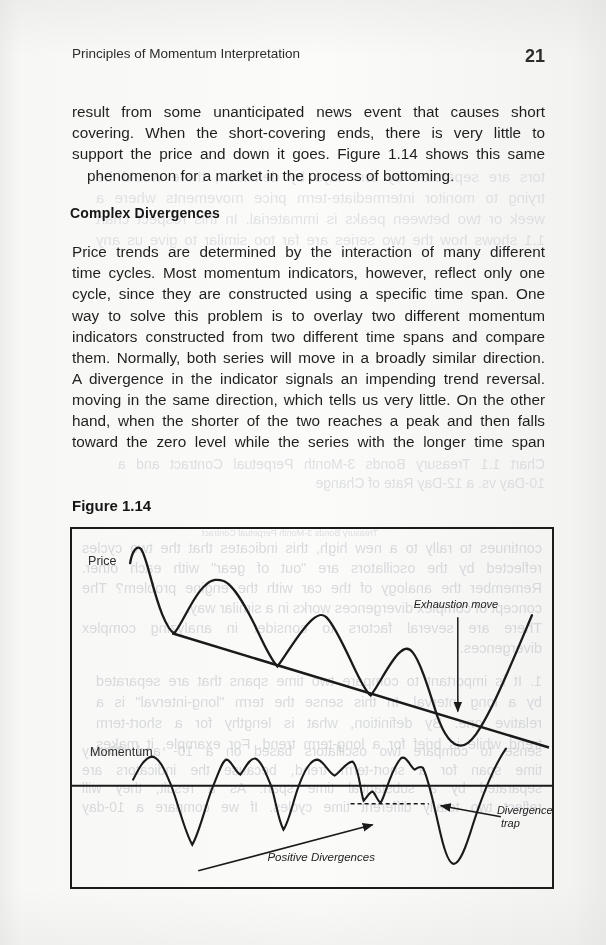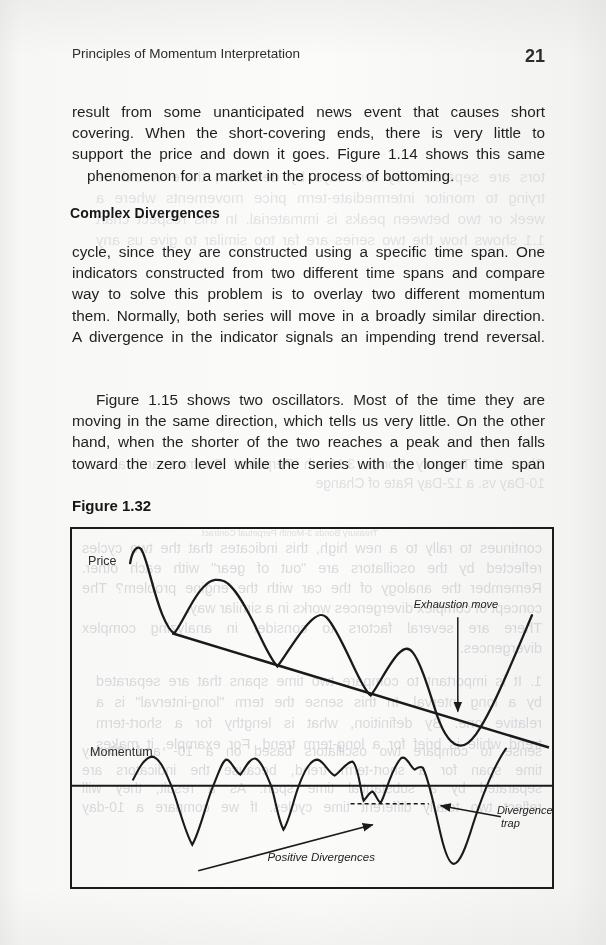--- a/index.html
+++ b/index.html
@@ -51,35 +51,36 @@
   <div class="abs textblock" style="top:101px;">
     <div class="jline">result from some unanticipated news event that causes short</div>
     <div class="jline">covering.  When the short-covering ends, there is very little to</div>
     <div class="jline">support the price and down it goes.  Figure 1.14 shows this same</div>
     <div class="jline plain">phenomenon for a market in the process of bottoming.</div>
   </div>
 
   <div class="abs heading">Complex Divergences</div>
 
   <div class="abs textblock" style="top:241px;">
+    <div class="jline">Price trends are determined by the interaction of many different</div>
+    <div class="jline">time cycles.  Most momentum indicators, however, reflect only one</div>
     <div class="jline">cycle, since they are constructed using a specific time span.  One</div>
+    <div class="jline">way to solve this problem is to overlay two different momentum</div>
     <div class="jline">indicators constructed from two different time spans and compare</div>
-    <div class="jline">way to solve this problem is to overlay two different momentum</div>
     <div class="jline">them.  Normally, both series will move in a broadly similar direction.</div>
     <div class="jline">A divergence in the indicator signals an impending trend reversal.</div>
   </div>
 
   <div class="abs textblock" style="top:389px;">
-    <div class="jline indent">Figure 1.15 shows two oscillators.  Most of the time they are</div>
     <div class="jline">moving in the same direction, which tells us very little.  On the other</div>
     <div class="jline">hand, when the shorter of the two reaches a peak and then falls</div>
     <div class="jline">toward the zero level while the series with the longer time span</div>
   </div>
 
-  <div class="abs figlabel">Figure 1.32</div>
+  <div class="abs figlabel">Figure 1.14</div>
 
   <div class="abs ghost gb1">
     <div>tors are separated by ten days by definition, there would be</div>
     <div>trying to monitor intermediate-term price movements where a</div>
     <div>week or two between peaks is immaterial. In this respect chart</div>
     <div>1.1 shows how the two series are far too similar to give us any</div>
   </div>
   <div class="abs ghost gb2">
     <div>Chart 1.1    Treasury Bonds 3-Month Perpetual Contract and a</div>
     <div class="glast">10-Day vs. a 12-Day Rate of Change</div>

